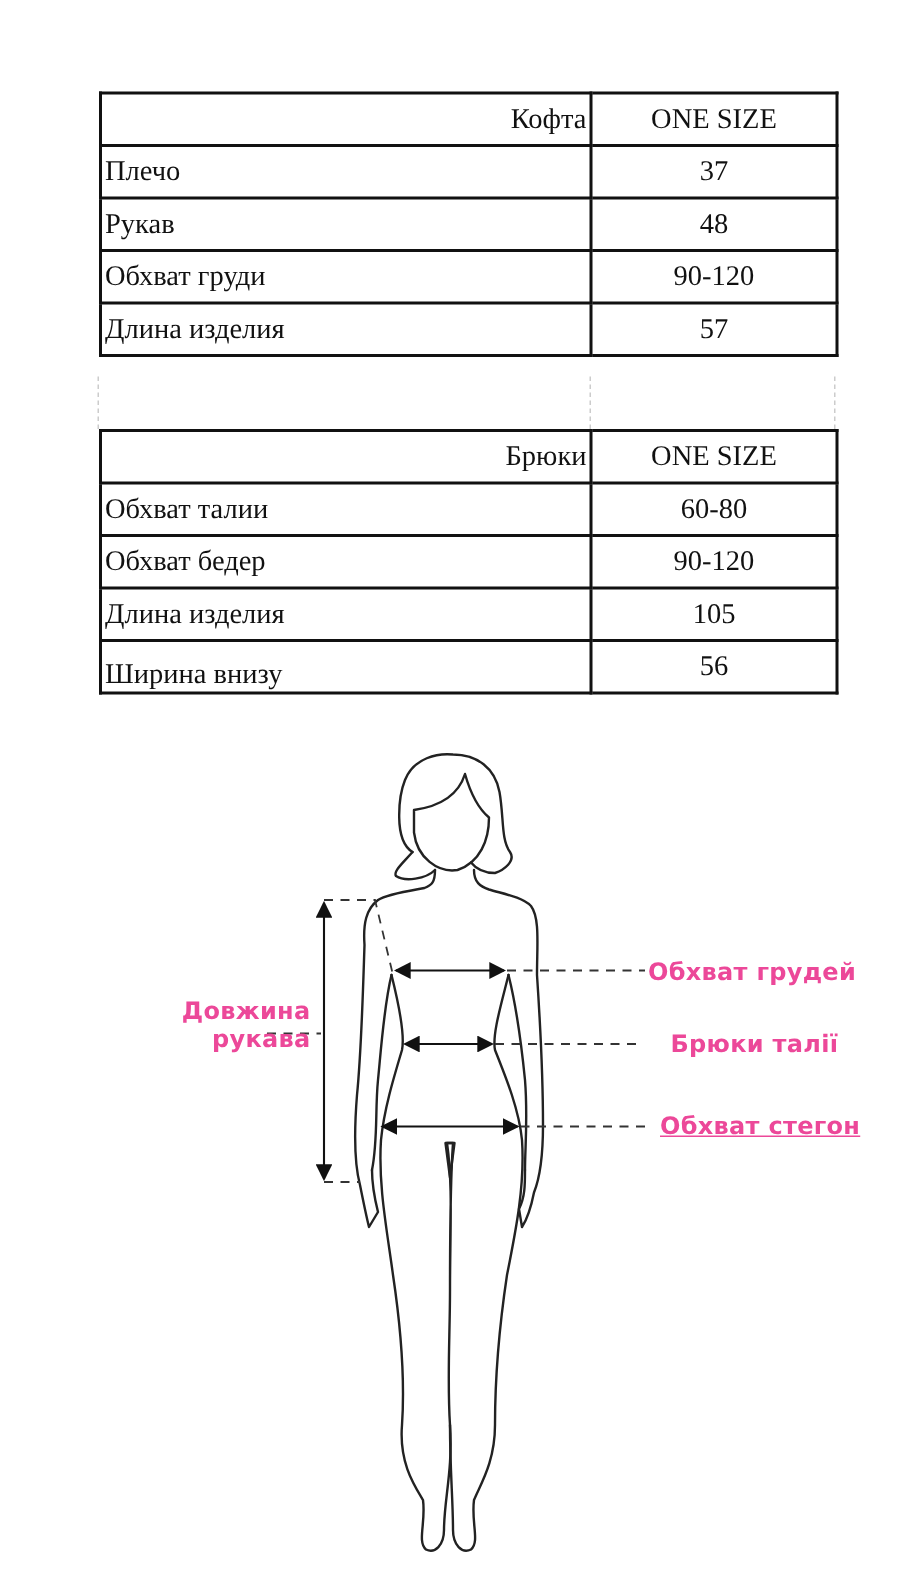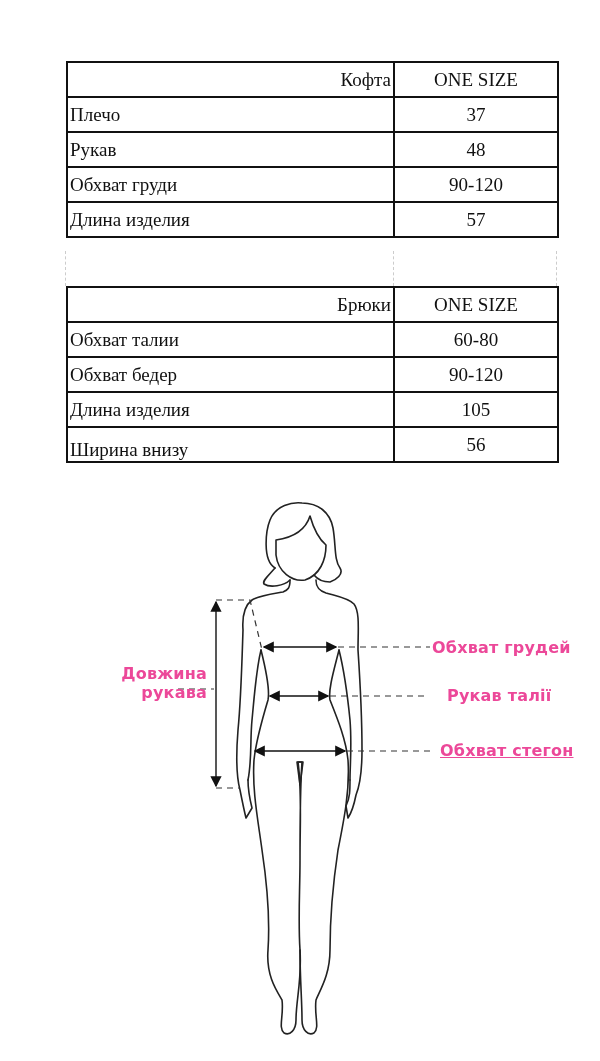--- a/index.html
+++ b/index.html
@@ -115,15 +115,15 @@
       <line x1="338" y1="647" x2="430" y2="647"></line>
       <line x1="330" y1="696" x2="425" y2="696"></line>
       <line x1="347" y1="751" x2="434" y2="751"></line>
     </g>
   </svg>
   <div class="lbl" style="left:71px;top:174px;text-align:right;width:96px;margin-left:40px;">
     <div>Довжина</div>
     <div>рукава</div>
   </div>
   <div class="lbl" style="left:432px;top:148px;">Обхват грудей</div>
-  <div class="lbl" style="left:447px;top:196px;">Рукав талії</div>
+  <div class="lbl" style="left:447px;top:196px;">Брюки талії</div>
   <div class="lbl" style="left:440px;top:251px;text-decoration:underline;">Обхват стегон</div>
 </div>
 
 </body></html>

